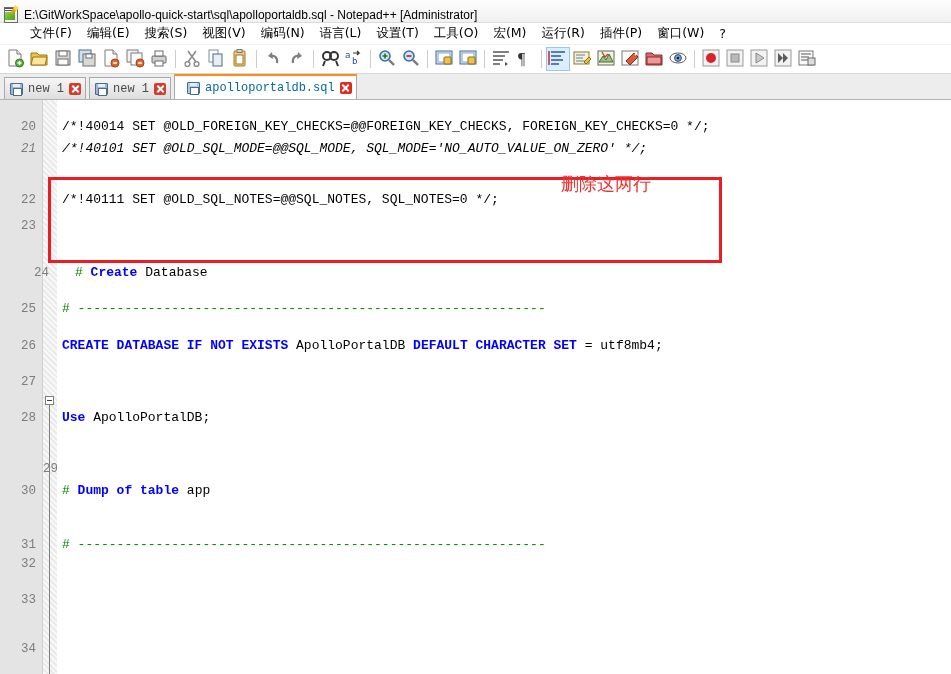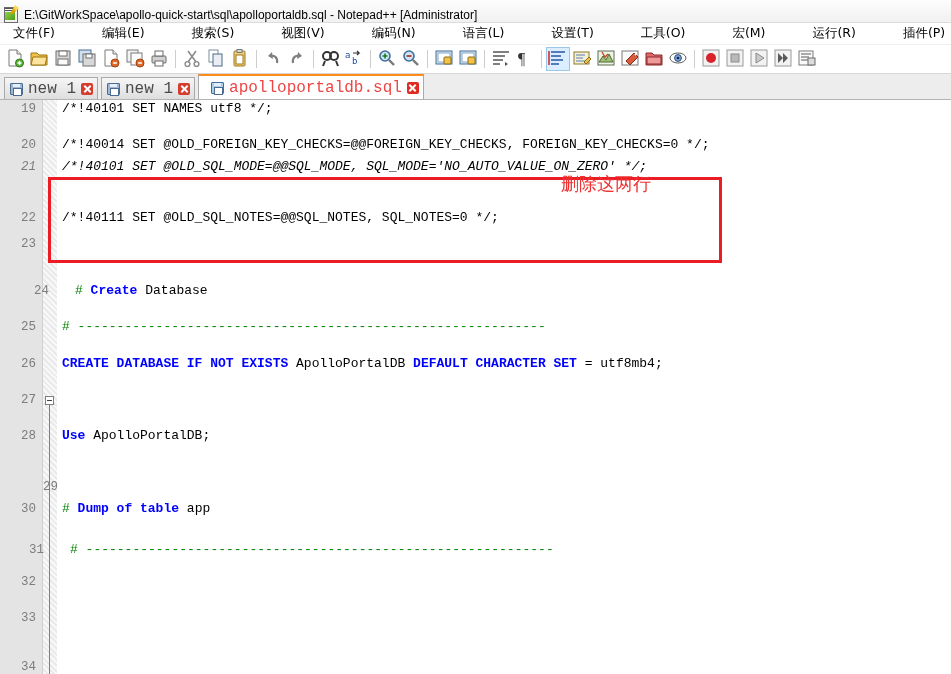--- a/index.html
+++ b/index.html
@@ -40,23 +40,22 @@
     clip-path:polygon(0% 100%,55% 0%,100% 35%,30% 100%);
   }
   .title-text{
     font-size:12px;color:#000;white-space:nowrap;
     font-family:"Liberation Sans",sans-serif;
   }
   
   .menubar{
     height:21px;display:flex;align-items:center;
     background:#ffffff;
-    padding-left:6px;
+    padding-left:23px;
     border-bottom:1px solid #f0f0f0;
-    gap:32px;
   }
   .menu-item{
     font-size:12.5px;padding:2px 8px 2px 7px;white-space:nowrap;color:#000;
     font-family:"DejaVu Sans","Liberation Sans",sans-serif;
   }
   
   .toolbar{
     height:28px;display:flex;align-items:center;
     background:#ffffff;
     border-bottom:1px solid #d7d7d7;
@@ -74,25 +73,25 @@
     background:#ededed;
     border-bottom:1px solid #b3b3b3;
     padding-left:4px;
   }
   .tab{
     height:21px;display:flex;align-items:center;
     background:linear-gradient(#f6f6f6,#dedede);
     border:1px solid #a9a9a9;border-bottom:none;
     margin-right:3px;padding:0 4px 0 5px;
     font-family:"Liberation Mono","DejaVu Sans Mono",monospace;
-    font-size:16px;color:#4a4a4a;
+    font-size:12px;color:#4a4a4a;
     position:relative;
   }
   .tab.active{
-    background:#ffffff;color:#ef4444;height:23px;
+    background:#ffffff;color:#0369a1;height:23px;
     border-top:2px solid #ff8c1a;
     padding-left:12px;
   }
   .tab .fd{
     width:13px;height:12px;margin-right:5px;position:relative;flex:0 0 auto;
   }
   .fd .body{position:absolute;inset:0;background:#9fb7d4;border:1px solid #4a6c93;border-radius:1px;}
   .fd .lbl{position:absolute;left:3px;top:5px;width:7px;height:6px;background:#fff;border:1px solid #4a6c93;}
   .fd .slot{position:absolute;left:3px;top:1px;width:7px;height:3px;background:#e8eef5;}
   .tab.active .fd .body{background:#a8cdea;border-color:#3e6f9e;}
@@ -438,33 +437,32 @@
       </span>
       <span>apolloportaldb.sql</span>
       <span class="x"></span>
     </div>
   </div>
 
 <div class="editor">
   <div class="gutter"></div>
   <div class="foldcol"></div>
   <div class="codearea" id="codearea">
-      <div class="line" style="top: 0px;"><span class="lnum">19</span><span class="ltext"><span class="pl">/*!40101 SET NAMES utf8 */;</span></span></div>
       <div class="line" style="top: 18.2px;"><span class="lnum">20</span><span class="ltext"><span class="pl">/*!40014 SET @OLD_FOREIGN_KEY_CHECKS=@@FOREIGN_KEY_CHECKS, FOREIGN_KEY_CHECKS=0 */;</span></span></div>
       <div class="line" style="top: 22px; font-style: italic;"><span class="lnum">21</span><span class="ltext"><span class="pl">/*!40101 SET @OLD_SQL_MODE=@@SQL_MODE, SQL_MODE='NO_AUTO_VALUE_ON_ZERO' */;</span></span></div>
       <div class="line" style="top: 54.6px;"><span class="lnum">22</span><span class="ltext"><span class="pl">/*!40111 SET @OLD_SQL_NOTES=@@SQL_NOTES, SQL_NOTES=0 */;</span></span></div>
       <div class="line" style="top: 62px;"><span class="lnum">23</span><span class="ltext"></span></div>
       <div class="line" style="top: 91px; margin-left: 13px;"><span class="lnum">24</span><span class="ltext"><span class="cmt"># </span><span class="kw">Create</span><span class="pl"> Database</span></span></div>
       <div class="line" style="top: 109.2px;"><span class="lnum">25</span><span class="ltext"><span class="cmt"># ------------------------------------------------------------</span></span></div>
       <div class="line" style="top: 127.4px;"><span class="lnum">26</span><span class="ltext"><span class="kw">CREATE DATABASE IF NOT EXISTS</span><span class="pl"> ApolloPortalDB </span><span class="kw">DEFAULT CHARACTER SET</span><span class="pl"> = utf8mb4;</span></span></div>
       <div class="line" style="top: 145.6px;"><span class="lnum">27</span><span class="ltext"></span></div>
       <div class="line" style="top: 163.8px;"><span class="lnum">28</span><span class="ltext"><span class="kw">Use</span><span class="pl"> ApolloPortalDB;</span></span></div>
       <div class="line" style="top: 196px; margin-left: 22px;"><span class="lnum">29</span><span class="ltext"></span></div>
       <div class="line" style="top: 200.2px;"><span class="lnum">30</span><span class="ltext"><span class="cmt"># </span><span class="kw">Dump of table</span><span class="pl"> app</span></span></div>
-      <div class="line" style="top: 223px; margin-left: 8px;"><span class="lnum">31</span><span class="ltext"><span class="cmt"># ------------------------------------------------------------</span></span></div>
+      <div class="line" style="top: 236px;"><span class="lnum">31</span><span class="ltext"><span class="cmt"># ------------------------------------------------------------</span></span></div>
       <div class="line" style="top: 236.6px;"><span class="lnum">32</span><span class="ltext"></span></div>
       <div class="line" style="top: 254.8px;"><span class="lnum">33</span></div>
       <div class="line" style="top: 285px;"><span class="lnum">34</span><span class="ltext"></span></div>
     </div>
 
   <div class="foldbox" style="top:296px;"></div>
   <div class="foldline" style="top:305px;height:318px;"></div>
 
   <div class="redbox" style="left:48px;top:77px;width:674px;height:86px;"></div>
   <span class="redtext" style="left:561px;top:72px;">删除这两行</span>

